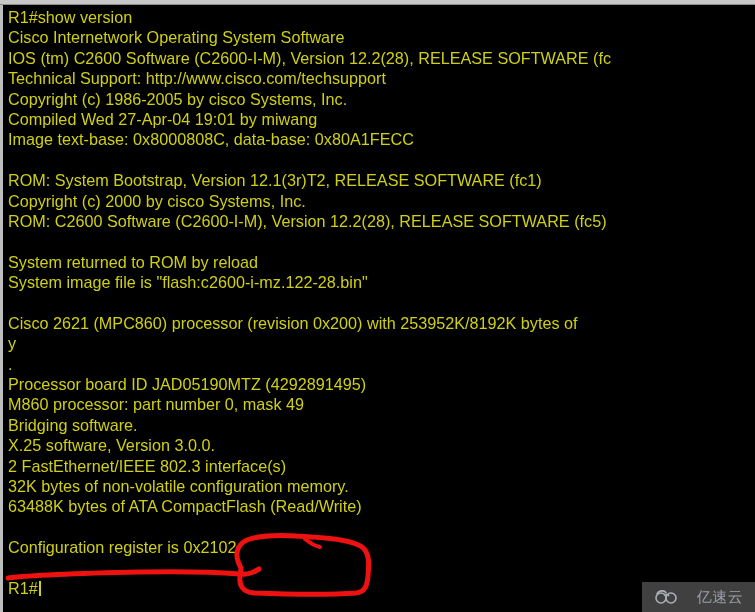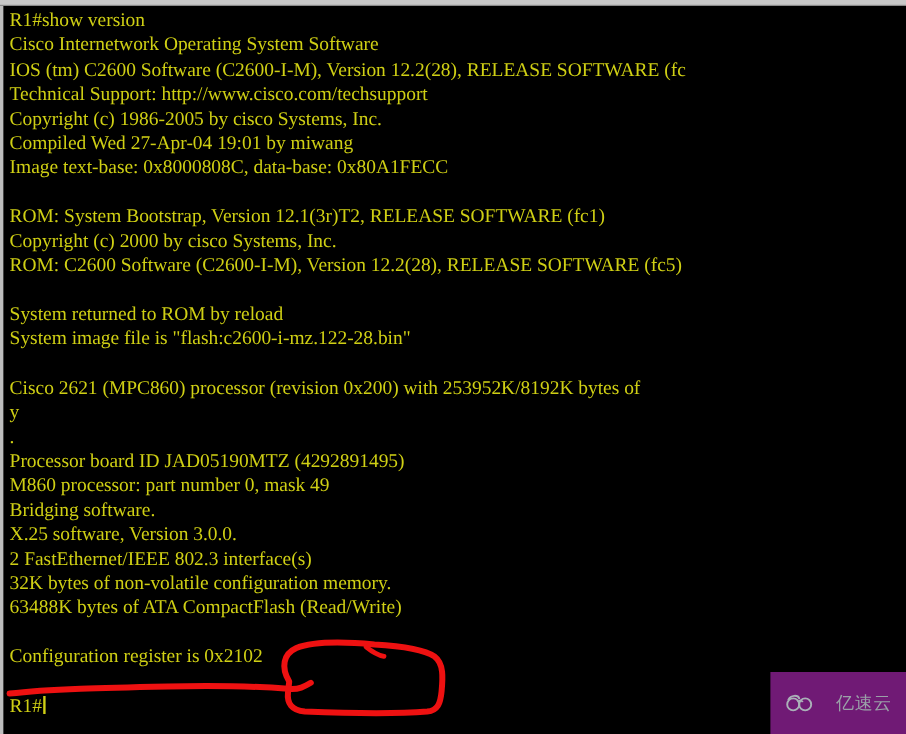--- a/index.html
+++ b/index.html
@@ -43,21 +43,21 @@
     position: absolute;
     top: 5px;
     left: 3px;
     width: 752px;
     height: 607px;
     margin: 0;
     padding: 2px 0 0 5px;
     box-sizing: border-box;
     background: #000000;
     color: #cfcf14;
-    font-family: Liberation Serif, serif;
+    font-family: Liberation Sans, sans-serif;
     font-size: 16.2px;
     line-height: 20.4px;
     letter-spacing: 0px;
     white-space: pre;
     overflow: hidden;
   }
 
   .term-line {
     height: 20.4px;
     white-space: pre;
@@ -81,22 +81,22 @@
     height: 612px;
     pointer-events: none;
   }
 
   
   #watermark {
     position: absolute;
     right: 0;
     bottom: 0;
     width: 113px;
-    height: 52px;
-    background: #701a75;
+    height: 30px;
+    background: #404040;
     display: flex;
     align-items: center;
     justify-content: center;
     gap: 17px;
   }
   #watermark-text {
     font-family: "DejaVu Sans", "Liberation Sans", sans-serif;
     font-size: 15px;
     color: #9aa0a8;
     letter-spacing: 0.5px;

